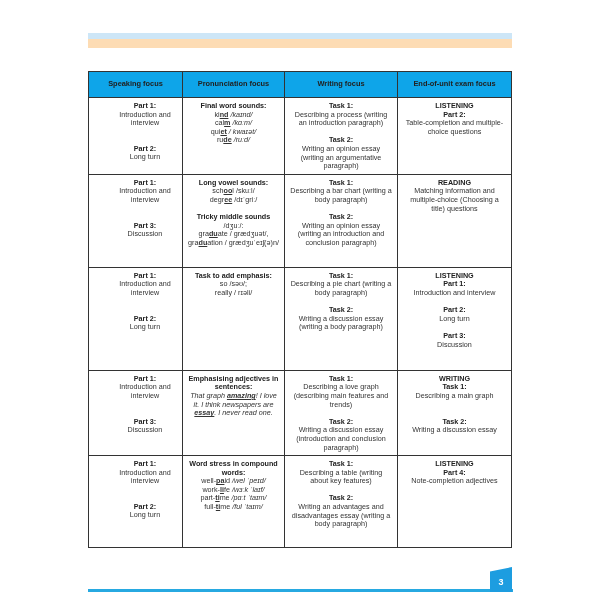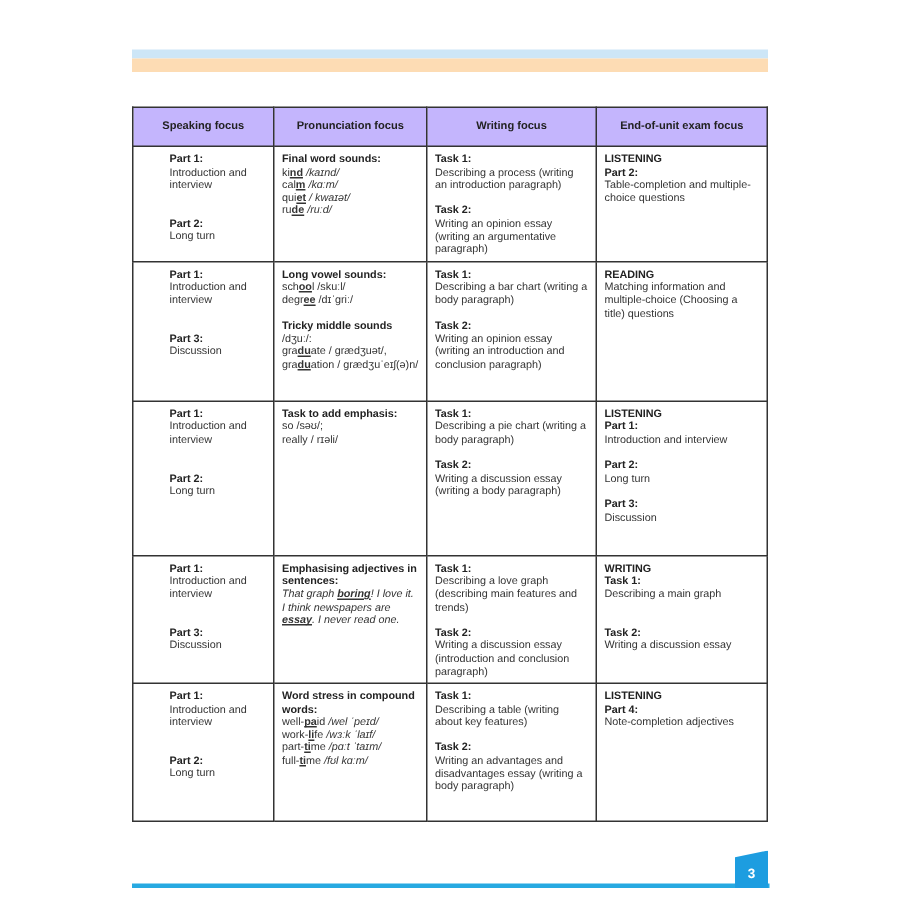--- a/index.html
+++ b/index.html
@@ -37,23 +37,24 @@
       top: 71px;
       width: 423px;
       border-collapse: collapse;
       table-layout: fixed;
       font-size: 7.2px;
       line-height: 8.6px;
     }
     table.focus th, table.focus td {
       border: 1.3px solid #333;
       vertical-align: top;
+      text-align: center;
     }
     table.focus th {
-      background: #c4b5fd;
+      background: #0ea5e9;
       height: 25px;
       font-weight: bold;
       font-size: 7.4px;
       text-align: center;
       vertical-align: middle;
       color: #222;
       padding: 0 3px;
     }
     table.focus td {
       padding: 4px 5px 3px 5px;
@@ -207,21 +208,21 @@
     <tr style="height:84px">
       <td class="col-speaking">
         <div class="b">Part 1:</div>
         <div>Introduction and interview</div>
         <div class="gap-lg"></div>
         <div class="b">Part 3:</div>
         <div>Discussion</div>
       </td>
       <td>
         <div class="b">Emphasising adjectives in sentences:</div>
-        <div class="it"><span>That graph </span><span class="u">boring</span><span>! I love it. I think newspapers are </span><span class="u">essay</span><span>. I never read one.</span></div>
+        <div class="it"><span>That graph </span><span class="u">amazing</span><span>! I love it. I think newspapers are </span><span class="u">essay</span><span>. I never read one.</span></div>
       </td>
       <td>
         <div class="b">Task 1:</div>
         <div>Describing a love graph (describing main features and trends)</div>
         <div class="gap"></div>
         <div class="b">Task 2:</div>
         <div>Writing a discussion essay (introduction and conclusion paragraph)</div>
       </td>
       <td>
         <div class="b">WRITING</div>
@@ -239,21 +240,21 @@
         <div>Introduction and interview</div>
         <div class="gap-lg"></div>
         <div class="b">Part 2:</div>
         <div>Long turn</div>
       </td>
       <td>
         <div class="b">Word stress in compound words:</div>
         <div><span>well-</span><span class="u">pa</span><span>id</span><span class="it"> /wel ˈpeɪd/</span></div>
         <div><span>work-</span><span class="u">li</span><span>fe</span><span class="it"> /wɜːk ˈlaɪf/</span></div>
         <div><span>part-</span><span class="u">ti</span><span>me</span><span class="it"> /pɑːt ˈtaɪm/</span></div>
-        <div><span>full-</span><span class="u">ti</span><span>me</span><span class="it"> /fʊl kɑːm/</span></div>
+        <div><span>full-</span><span class="u">ti</span><span>me</span><span class="it"> /fʊl ˈtaɪm/</span></div>
       </td>
       <td>
         <div class="b">Task 1:</div>
         <div>Describing a table (writing about key features)</div>
         <div class="gap"></div>
         <div class="b">Task 2:</div>
         <div>Writing an advantages and disadvantages essay (writing a body paragraph)</div>
       </td>
       <td>
         <div class="b">LISTENING</div>

